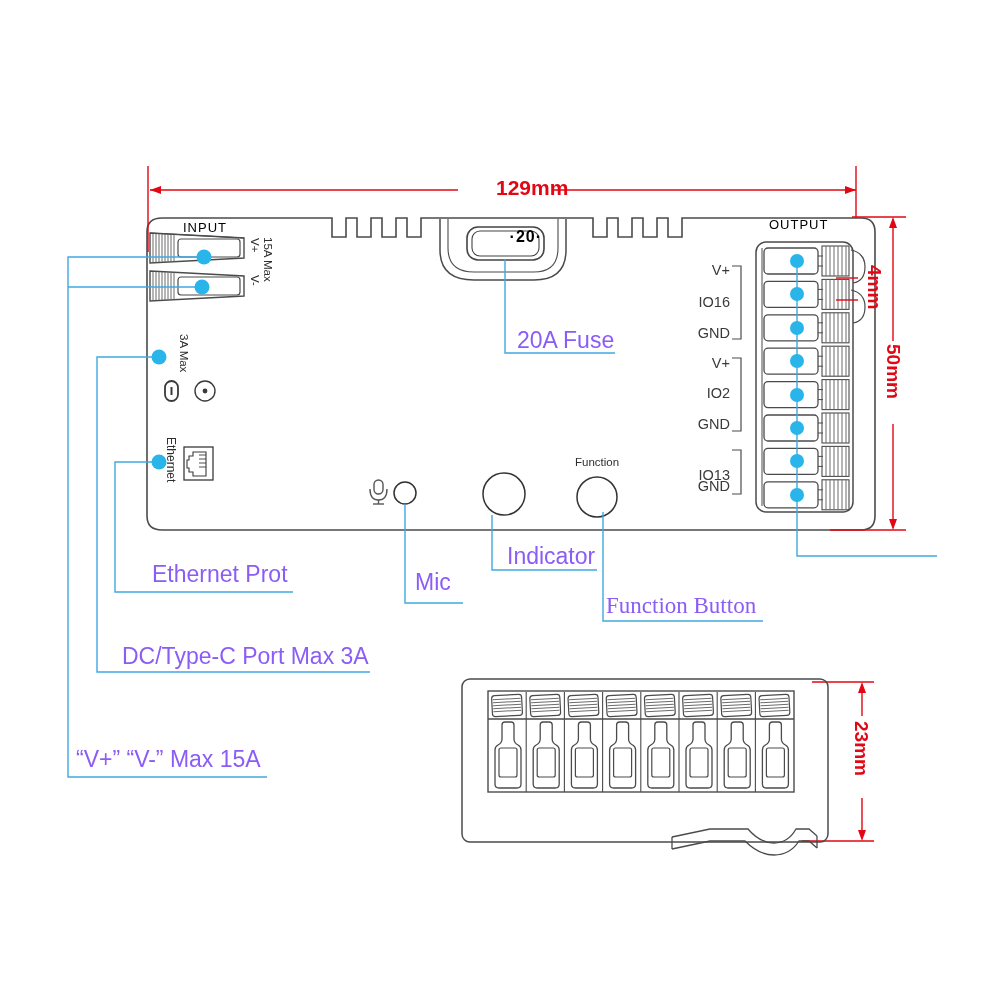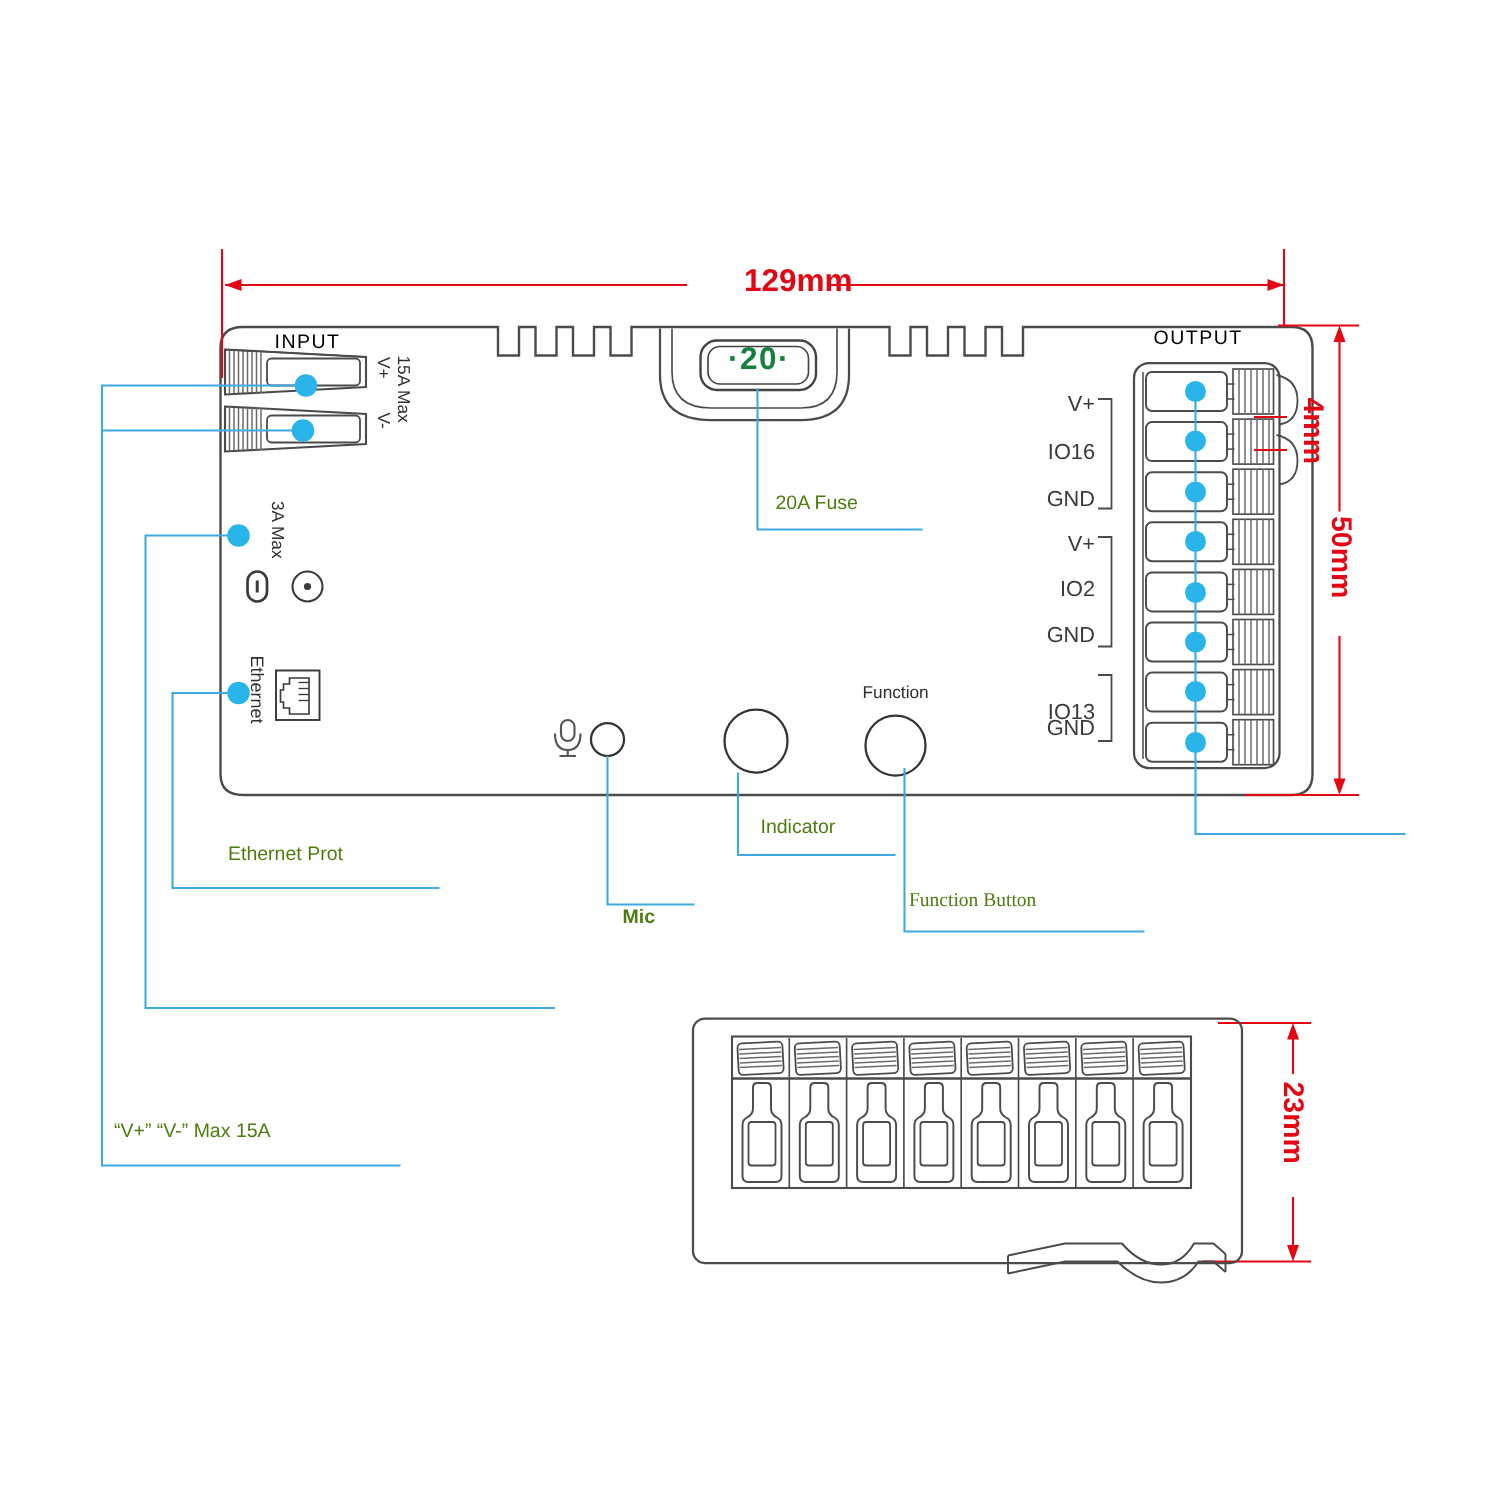--- a/index.html
+++ b/index.html
@@ -1,29 +1,29 @@
 <!DOCTYPE html>
 <html><head>
 <meta charset="utf-8">
 <style>
   html,body{margin:0;padding:0;background:#fff;}
   .canvas{position:relative;width:1000px;height:1000px;background:#fff;overflow:hidden;
           font-family:"Liberation Sans", sans-serif;}
   .canvas svg{position:absolute;left:0;top:0;}
   .lbl{position:absolute;white-space:nowrap;line-height:1.1;}
-  .cyan{color:#4d7c0f;font-size:13px;}
+  .cyan{color:#8b5cf6;font-size:23px;}
   .red{color:#e30613;font-weight:bold;}
   .dark{color:#2e2e2e;}
   .rot{transform:rotate(90deg);transform-origin:left top;}
   .pin{position:absolute;left:690px;width:40px;text-align:right;color:#3a3a3a;
        font-size:14.5px;white-space:nowrap;}
   .small{font-size:11.5px;color:#2e2e2e;}
   .port-lbl{font-size:13px;color:#000000;letter-spacing:1px;}
-  .fuse-txt{position:absolute;left:470px;top:228px;width:72px;text-align:center;
-            font-size:21px;font-weight:bold;color:#15803d;letter-spacing:1px;}
+  .fuse-txt{position:absolute;left:470px;top:228px;width:72px;text-align:right;
+            font-size:16px;font-weight:bold;color:#000000;letter-spacing:1px;}
 </style>
 </head>
 <body>
 
 <div class="canvas">
 
 <svg width="1000" height="1000" viewBox="0 0 1000 1000">
   <defs>
 
     <g id="oslot">
@@ -248,17 +248,18 @@
 <div class="pin" style="top:478px;">GND</div>
 
 <div class="lbl red" style="left:468px;top:176px;font-size:21px;margin-left:28px;">129mm</div>
 <div class="lbl red rot" style="left:884px;top:265px;font-size:19px;">4mm</div>
 <div class="lbl red rot" style="left:903px;top:344px;font-size:19px;">50mm</div>
 <div class="lbl red rot" style="left:871px;top:721px;font-size:19px;">23mm</div>
 
 <div class="lbl cyan" style="left:517px;top:328px;">20A Fuse</div>
 <div class="lbl cyan" style="left:606px;top:593px;font-family:Liberation Serif, serif;">Function Button</div>
 <div class="lbl cyan" style="left:507px;top:544px;text-align:center;">Indicator</div>
-<div class="lbl cyan" style="left:415px;top:604px;font-weight:bold;">Mic</div>
+<div class="lbl cyan" style="left:415px;top:570px;">Mic</div>
 <div class="lbl cyan" style="left:152px;top:562px;">Ethernet Prot</div>
+<div class="lbl cyan" style="left:122px;top:644px;">DC/Type-C Port Max 3A</div>
 <div class="lbl cyan" style="left:76px;top:747px;">“V+” “V-” Max 15A</div>
 
 </div>
 
 </body></html>

